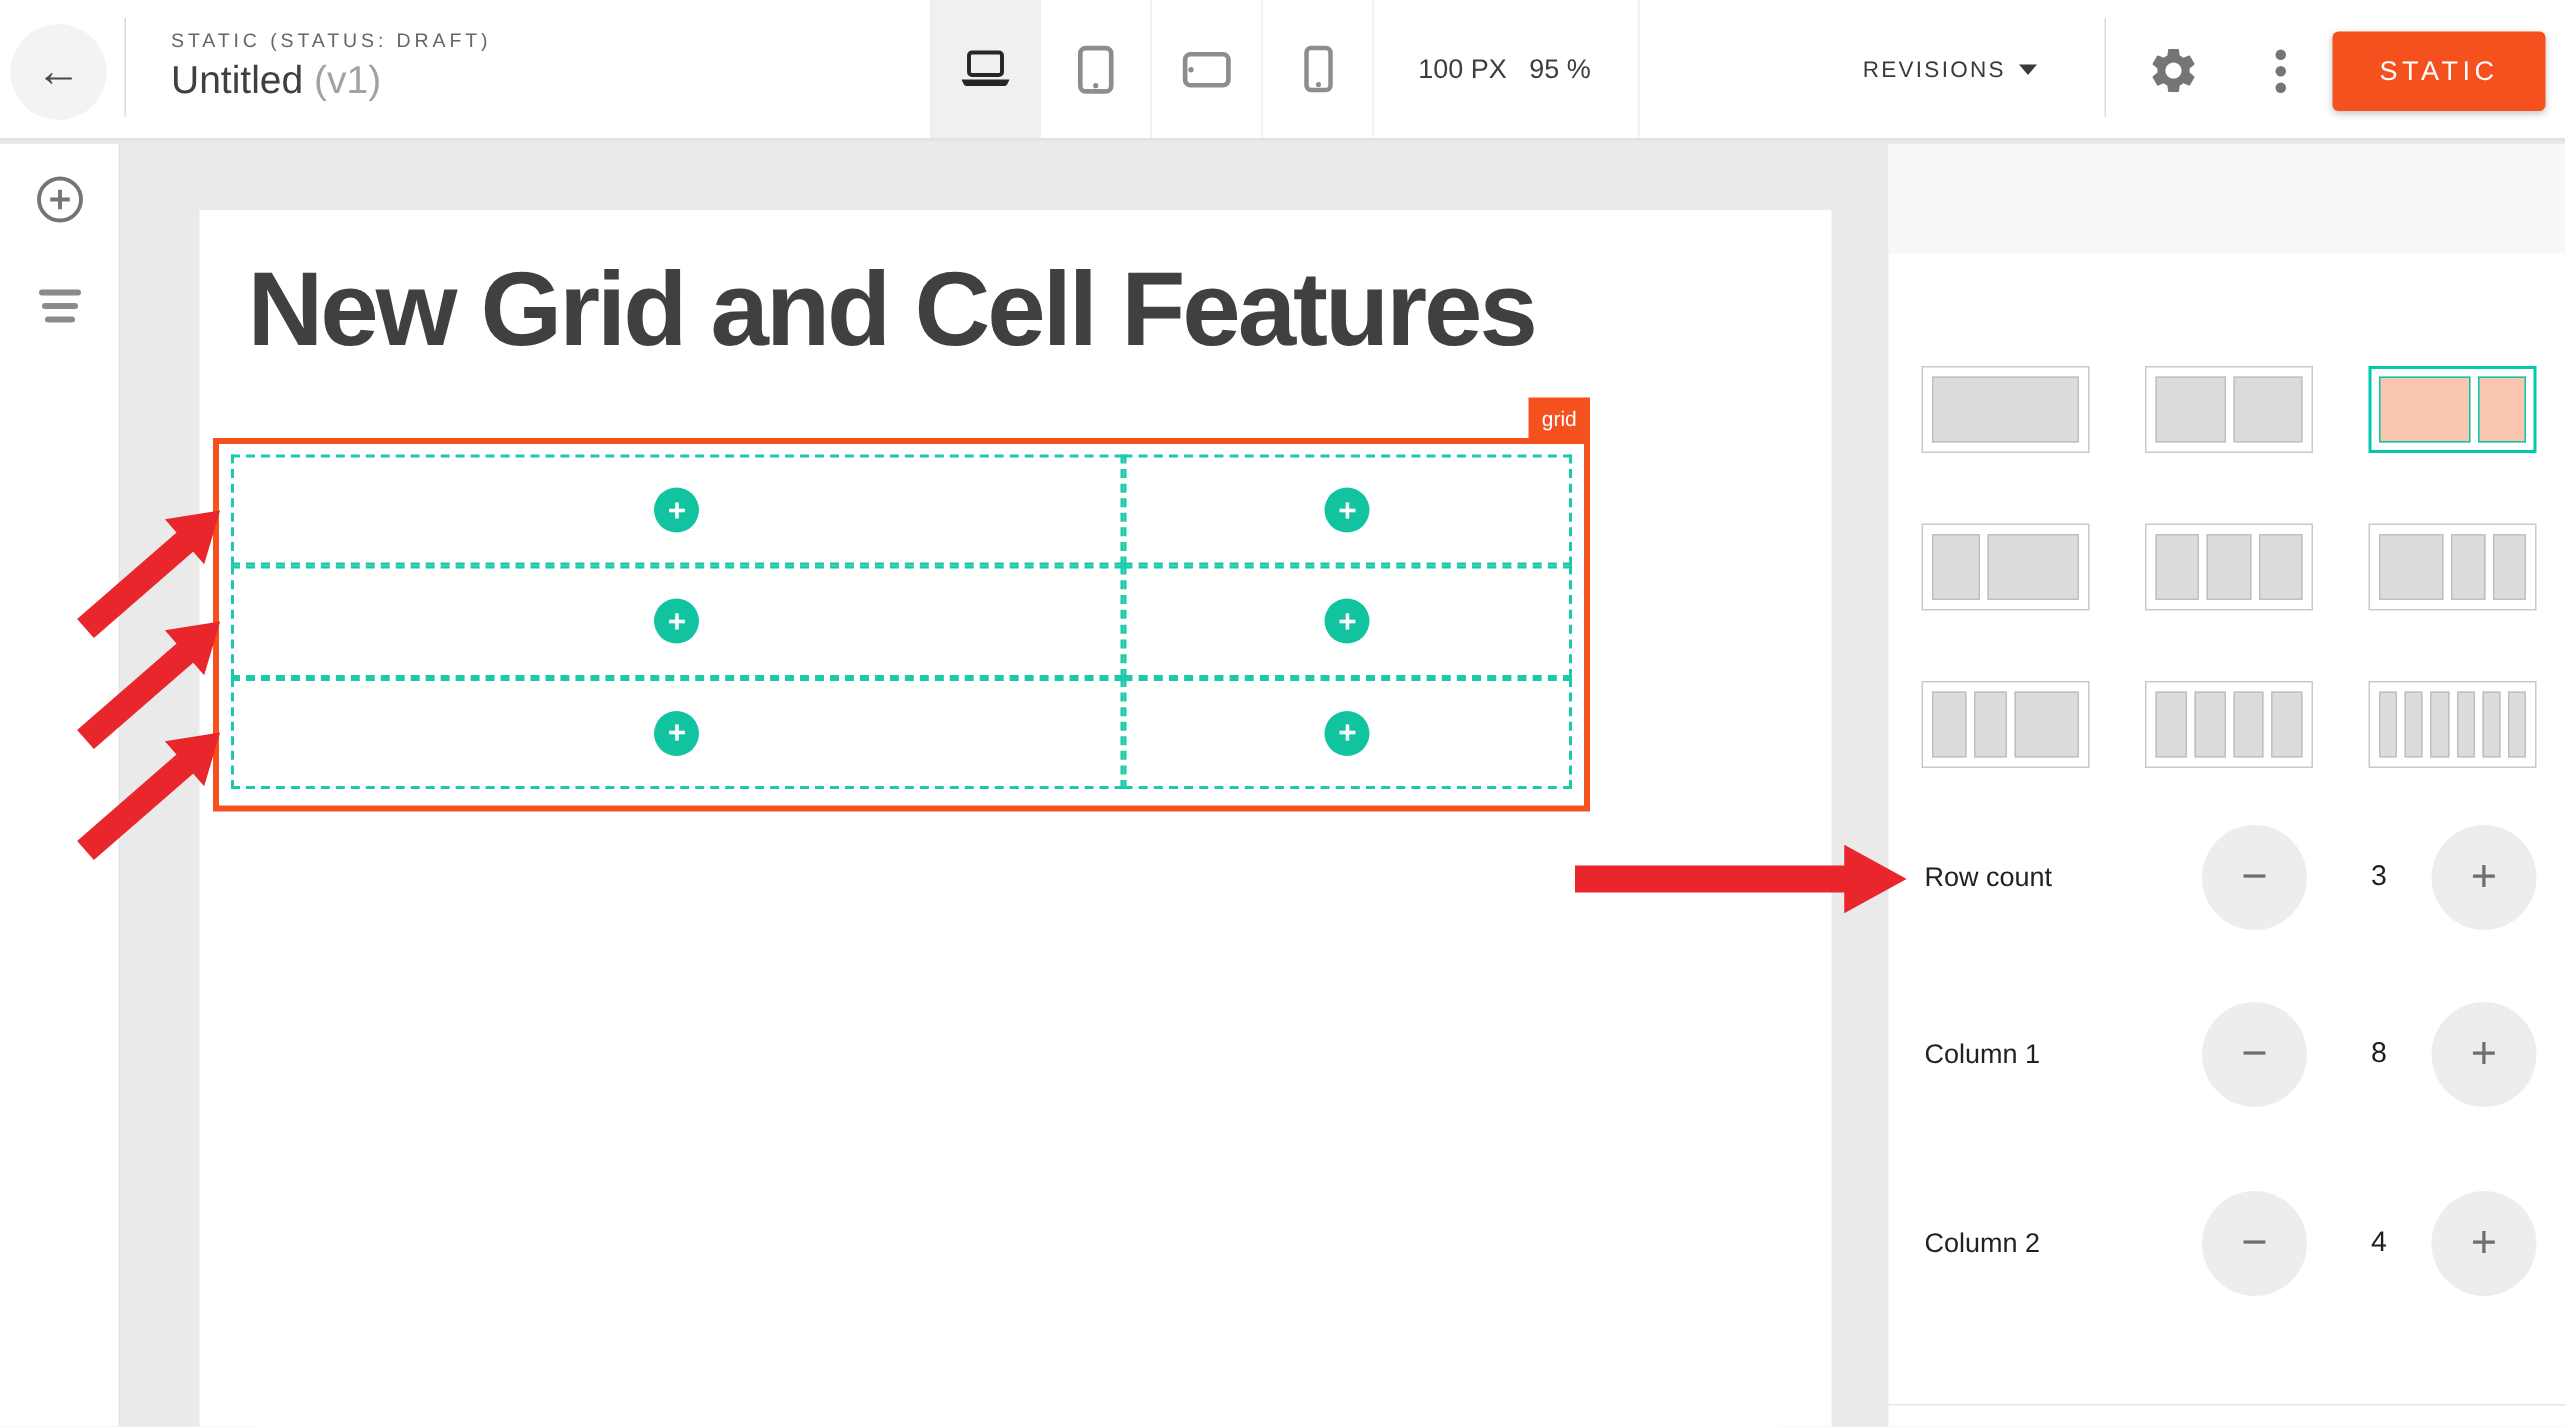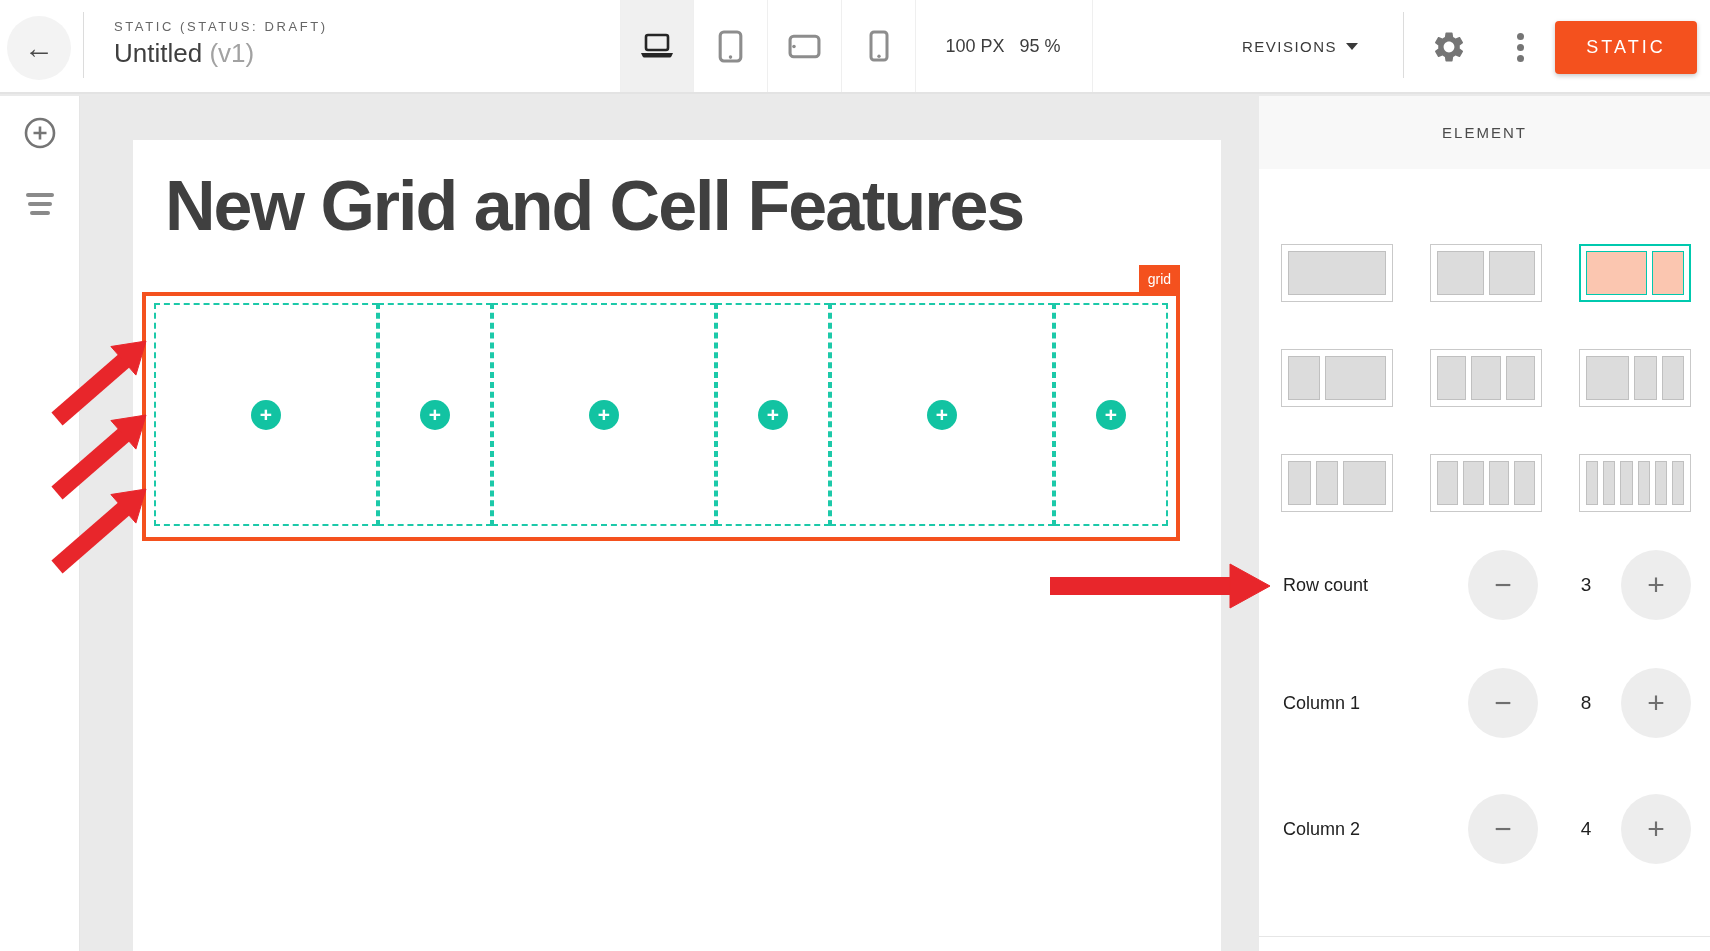--- a/index.html
+++ b/index.html
@@ -48,23 +48,23 @@
   .navbars { display:flex; flex-direction:column; gap:5px; align-items:center; }
   .navbars i { display:block; height:4px; border-radius:2px; background:#8a8a8a; }
   .navbars i:nth-child(1){ width:28px; } .navbars i:nth-child(2){ width:24px; }
   .navbars i:nth-child(3){ width:20px; }
 
   
   .canvas { position:absolute; left:133px; top:140px; width:1088px; height:811px;
             background:#fff; }
   .page-heading { position:absolute; left:32px; top:26px; font-size:70px;
                   font-weight:bold; letter-spacing:-2px; color:#404040; white-space:nowrap; }
-  .grid-wrap { position:absolute; left:9px; top:152px; width:1038px; height:249px;
+  .grid-wrap { position:absolute; left:9px; top:152px; width:918px; height:249px;
                border:4px solid #F4511E; padding:7px 8px 11px 8px;
-               display:flex; flex-direction:row; }
+               display:flex; flex-direction:column; }
   .grid-label { position:absolute; top:-31px; right:-4px; width:41px; height:27px;
                 background:#F4511E; color:#fff; font-size:14px; }
   .grid-row { flex:1; display:flex; }
   .grid-cell { border:2px dashed #1cc9a9; display:flex; align-items:center;
                justify-content:center; }
   .grid-cell.c8 { flex:8; } .grid-cell.c4 { flex:4; }
   .plus-btn { width:30px; height:30px; border-radius:50%; background:#12c3a2;
               color:#fff; font-size:21px; font-weight:bold; border:none;
               cursor:pointer; line-height:1; }
 
@@ -216,21 +216,20 @@
       </div>
       <div class="grid-cell c4">
         <button class="plus-btn flexc">+</button>
       </div>
     </div>
   </div>
 </main>
 
 <section class="panel">
   <div class="tabs">
-    <button class="tab flexc">ELEMENT</button>
   </div>
 
 
   <div class="presets" id="presets">
       <div class="preset">
         <span class="cell" style="flex: 12 1 0%;"></span>
       </div>
       <div class="preset">
         <span class="cell" style="flex: 6 1 0%;"></span>
         <span class="cell" style="flex: 6 1 0%;"></span>

